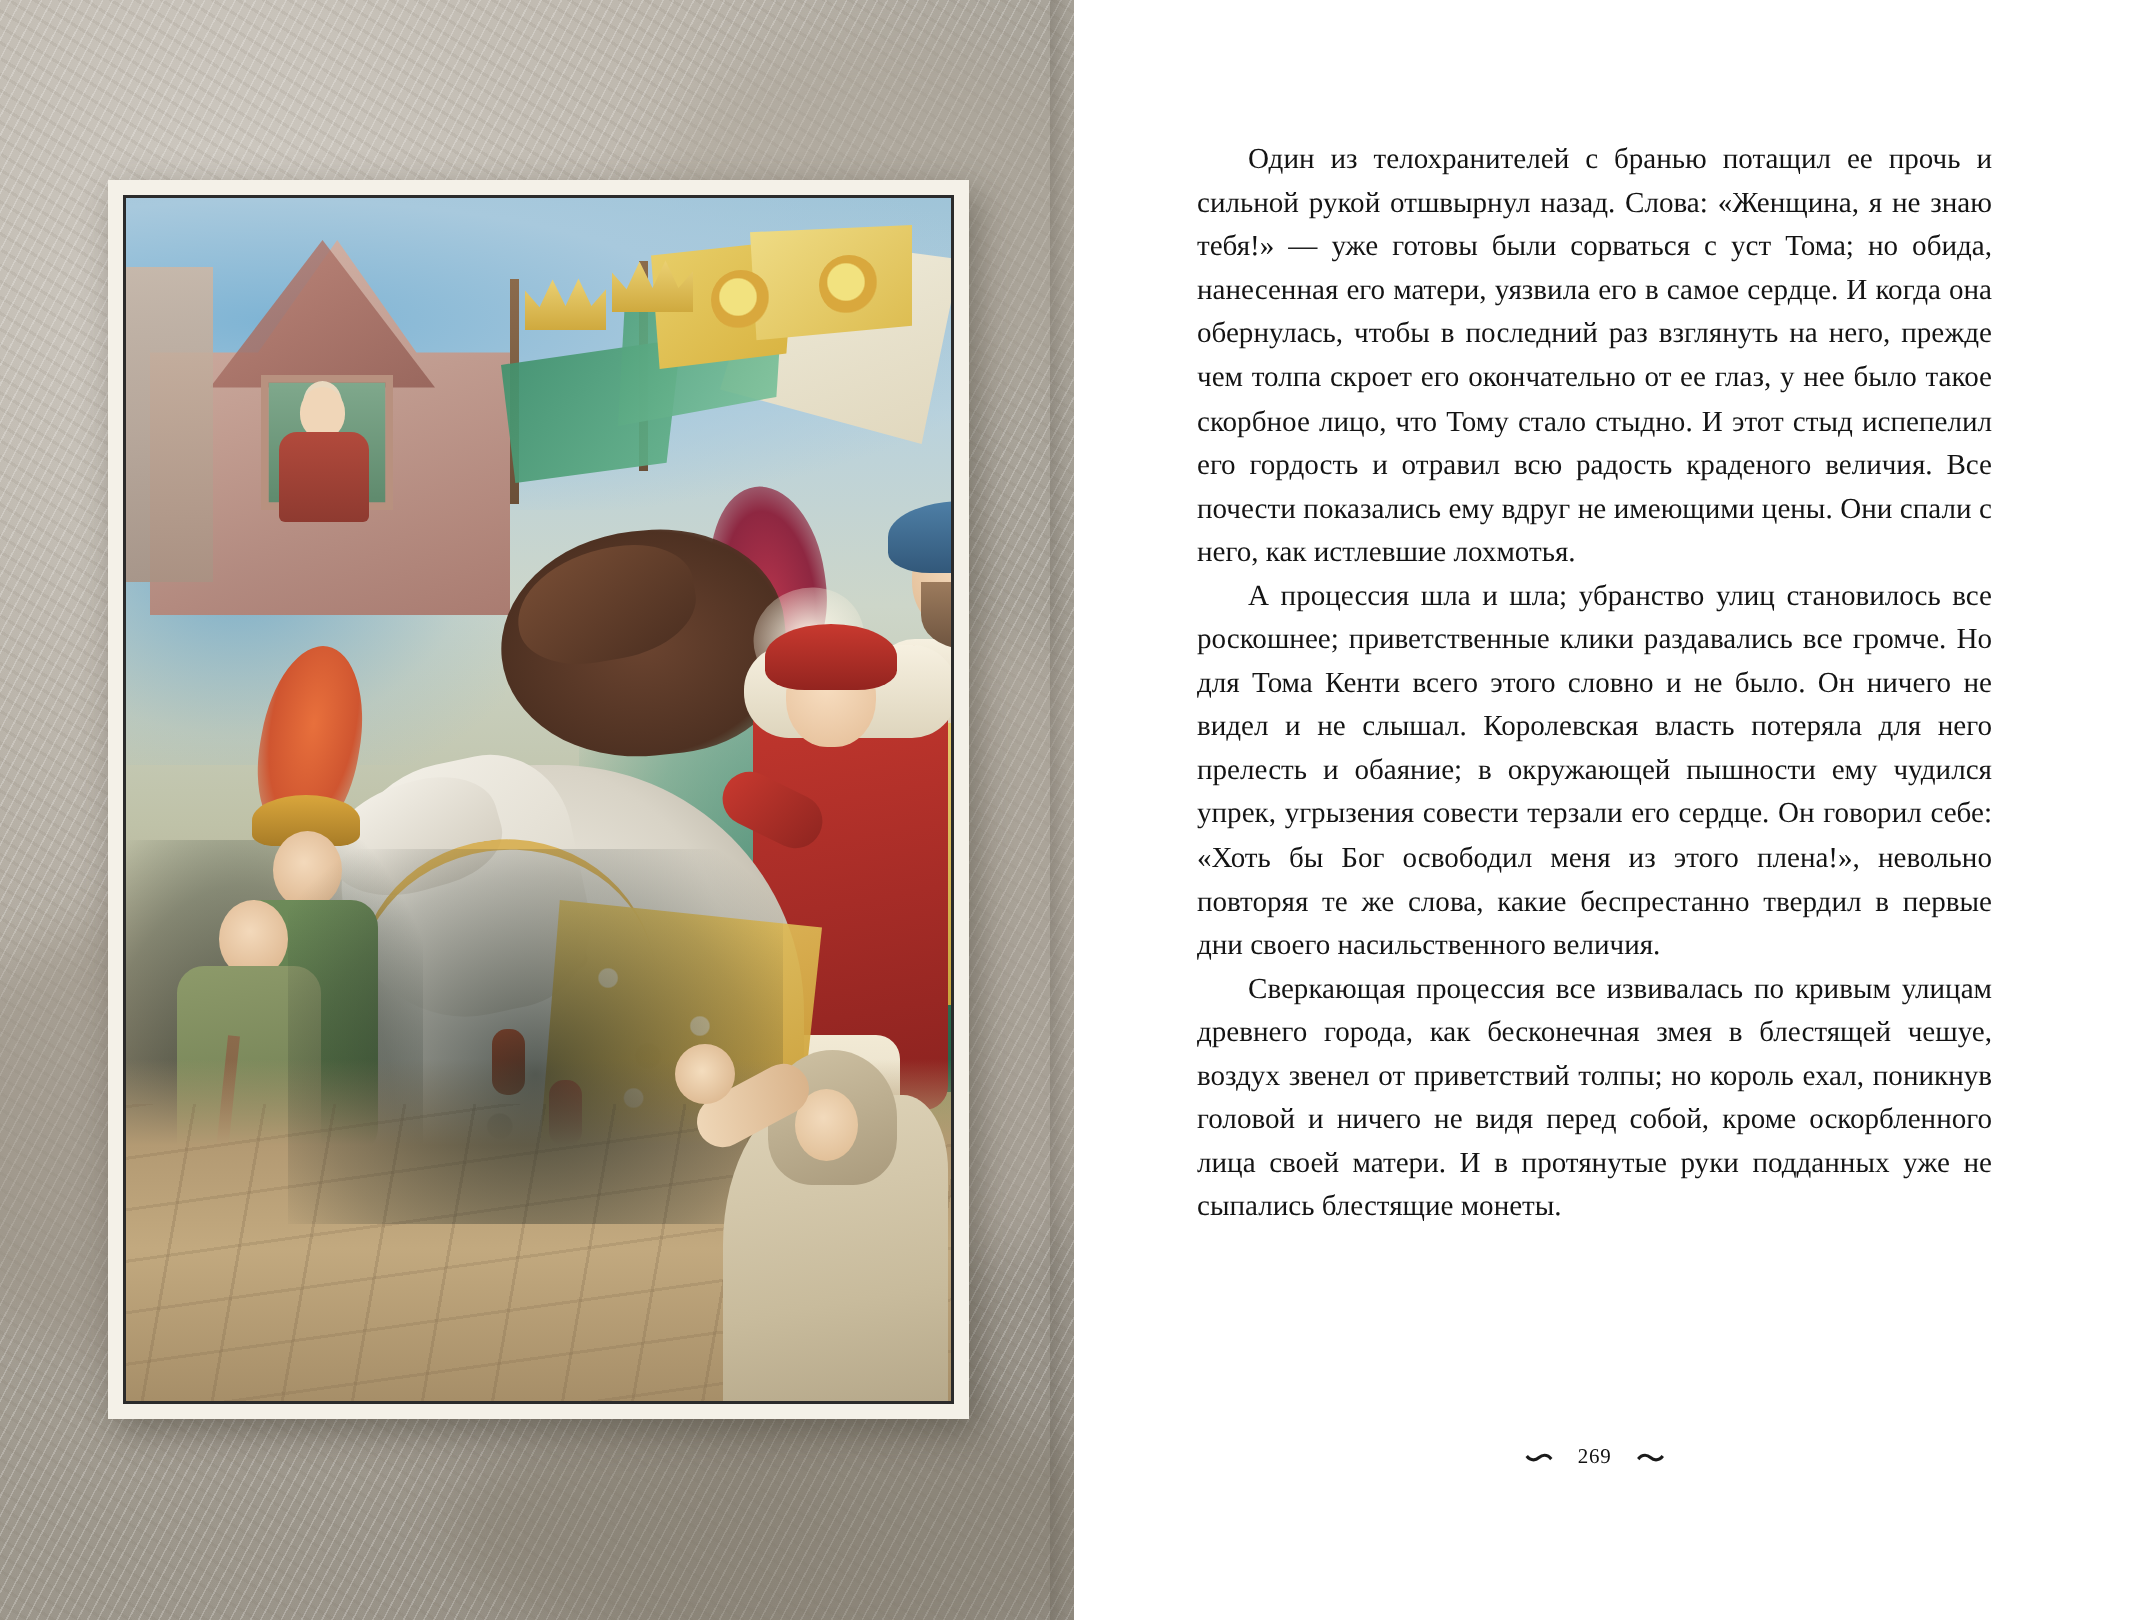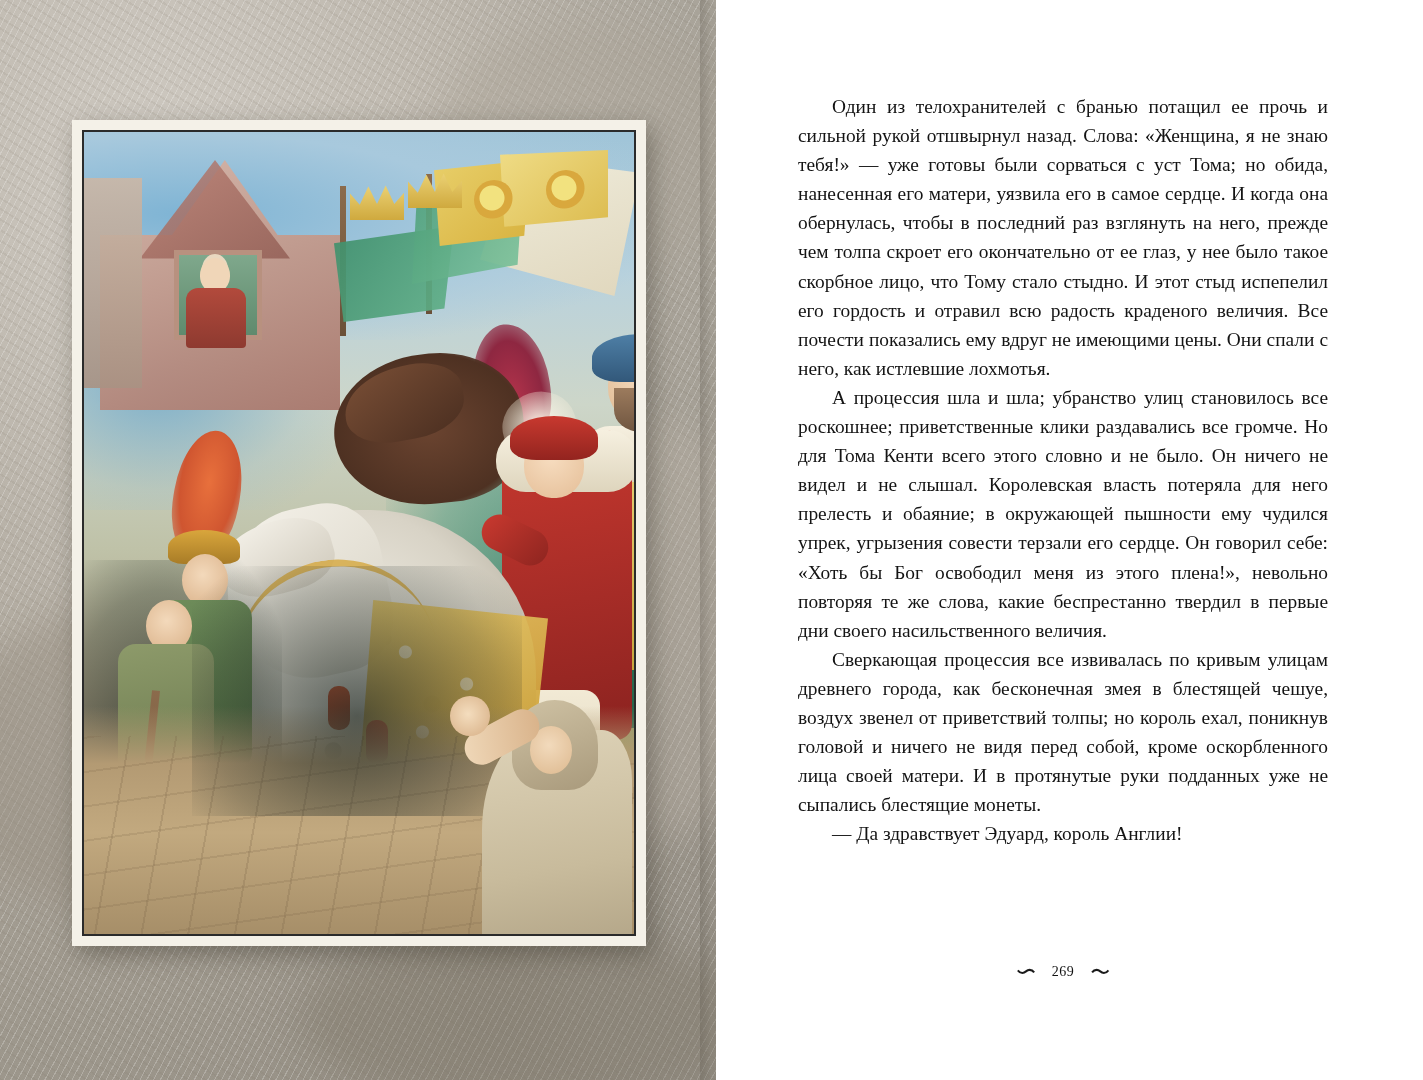--- a/index.html
+++ b/index.html
@@ -586,21 +586,20 @@
     </div>
   </div>
 
   <div class="gutter"></div>
 
   <div class="page-right">
     <div class="text-col">
       <p>Один из телохранителей с бранью потащил ее прочь и сильной рукой отшвырнул назад. Слова: «Женщина, я не знаю тебя!» — уже готовы были сорваться с уст Тома; но обида, нанесенная его матери, уязвила его в самое сердце. И когда она обернулась, чтобы в последний раз взглянуть на него, прежде чем толпа скроет его окончательно от ее глаз, у нее было такое скорбное лицо, что Тому стало стыдно. И этот стыд испепелил его гордость и отравил всю радость краденого величия. Все почести показались ему вдруг не имеющими цены. Они спали с него, как истлевшие лохмотья.</p>
       <p>А процессия шла и шла; убранство улиц становилось все роскошнее; приветственные клики раздавались все громче. Но для Тома Кенти всего этого словно и не было. Он ничего не видел и не слышал. Королевская власть потеряла для него прелесть и обаяние; в окружающей пышности ему чудился упрек, угрызения совести терзали его сердце. Он говорил себе: «Хоть бы Бог освободил меня из этого плена!», невольно повторяя те же слова, какие беспрестанно твердил в первые дни своего насильственного величия.</p>
       <p>Сверкающая процессия все извивалась по кривым улицам древнего города, как бесконечная змея в блестящей чешуе, воздух звенел от приветствий толпы; но король ехал, поникнув головой и ничего не видя перед собой, кроме оскорбленного лица своей матери. И в протянутые руки подданных уже не сыпались блестящие монеты.</p>
-      <p>— Да здравствует Эдуард, король Англии!</p>
     </div>
 
     <div class="page-footer">
       <span class="orn left">〜</span>
       <span class="page-num">269</span>
       <span class="orn">〜</span>
     </div>
   </div>
 
 </div>

